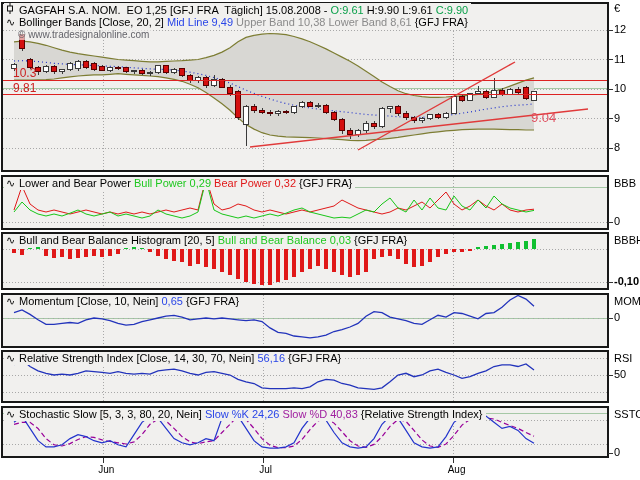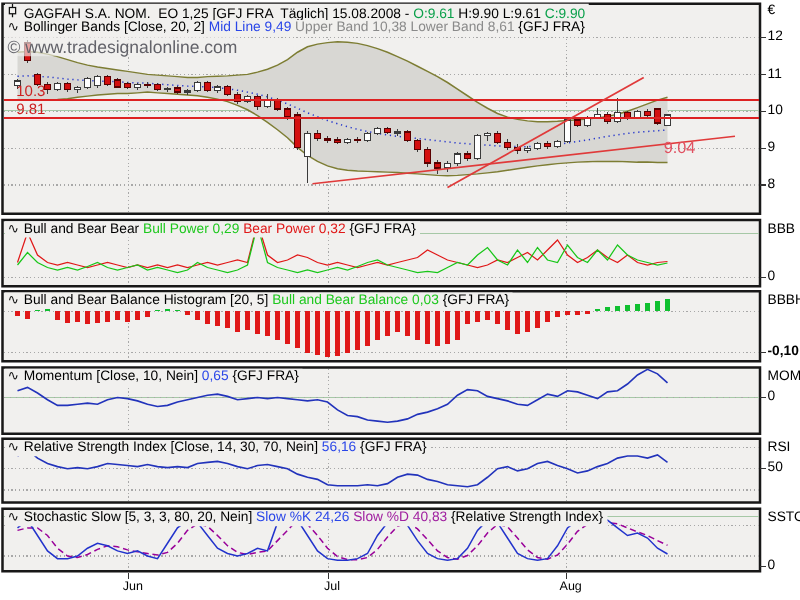--- a/index.html
+++ b/index.html
@@ -11,21 +11,21 @@
     position:absolute;left:1px;width:608px;box-sizing:border-box;
     background:#f1f0ee;border:2px solid #181818;z-index:1;
   }
   #overlay{position:absolute;left:0;top:0;z-index:5;pointer-events:none;}
   .legend{
     position:absolute;z-index:10;font-size:11px;line-height:13px;white-space:nowrap;
     background:#f1f0ee;padding:0 3px 0 2px;color:#000;
   }
   .legend .icon{display:inline-block;width:13px;color:#111;font-size:11px;}
   .watermark{
-    position:absolute;left:4px;top:29px;z-index:9;font-size:14px;color:#63636a;
+    position:absolute;left:16px;top:29px;z-index:9;font-size:10px;color:#63636a;
     background:rgba(241,240,238,0.65);padding:0 2px;white-space:nowrap;
   }
   .rlabel{position:absolute;left:614px;z-index:10;font-size:11px;color:#000;white-space:nowrap;}
   .month-label{position:absolute;z-index:10;font-size:10px;color:#000;transform:translateX(-30%);}
   .seg{white-space:pre;}
 </style>
 </head>
 <body>
 
 <div class="panel" style="top:2px;height:170px;"></div>
@@ -307,21 +307,21 @@
         <line x1="4" y1="0" x2="4" y2="11" stroke="#111" stroke-width="1"></line>
         <rect x="1.5" y="3" width="5" height="5" fill="#f1f0ee" stroke="#111"></rect>
       </svg></span><span id="leg-main1"><span class="seg" style="color: rgb(0, 0, 0);">GAGFAH S.A. NOM.  EO 1,25 [GFJ FRA  Täglich] 15.08.2008 - </span><span class="seg" style="color: rgb(10, 160, 74);">O:9.61 </span><span class="seg" style="color: rgb(0, 0, 0);">H:9.90 </span><span class="seg" style="color: rgb(0, 0, 0);">L:9.61 </span><span class="seg" style="color: rgb(10, 160, 74);">C:9.90</span></span>
 </div>
 <div class="legend" style="left:4px;top:16px;">
   <span class="icon">∿</span><span id="leg-main2"><span class="seg" style="color: rgb(0, 0, 0);">Bollinger Bands [Close, 20, 2] </span><span class="seg" style="color: rgb(42, 70, 232);">Mid Line 9,49 </span><span class="seg" style="color: rgb(138, 138, 138);">Upper Band 10,38 </span><span class="seg" style="color: rgb(138, 138, 138);">Lower Band 8,61 </span><span class="seg" style="color: rgb(0, 0, 0);">{GFJ FRA}</span></span>
 </div>
 <div class="watermark">© www.tradesignalonline.com</div>
 
 <div class="legend" style="left:4px;top:177px;">
-  <span class="icon">∿</span><span id="leg-bbb"><span class="seg" style="color: rgb(0, 0, 0);">Bull and Bear Bear </span><span class="seg" style="color: rgb(30, 200, 30);">Bull Power 0,29 </span><span class="seg" style="color: rgb(224, 24, 24);">Bear Power 0,32 </span><span class="seg" style="color: rgb(0, 0, 0);">{GFJ FRA}</span></span>
+  <span class="icon">∿</span><span id="leg-bbb"><span class="seg" style="color: rgb(0, 0, 0);">Lower and Bear Power </span><span class="seg" style="color: rgb(30, 200, 30);">Bull Power 0,29 </span><span class="seg" style="color: rgb(224, 24, 24);">Bear Power 0,32 </span><span class="seg" style="color: rgb(0, 0, 0);">{GFJ FRA}</span></span>
 </div>
 <div class="legend" style="left:4px;top:234px;">
   <span class="icon">∿</span><span id="leg-bbbh"><span class="seg" style="color: rgb(0, 0, 0);">Bull and Bear Balance Histogram [20, 5] </span><span class="seg" style="color: rgb(30, 200, 30);">Bull and Bear Balance 0,03 </span><span class="seg" style="color: rgb(0, 0, 0);">{GFJ FRA}</span></span>
 </div>
 <div class="legend" style="left:4px;top:295px;">
   <span class="icon">∿</span><span id="leg-mom"><span class="seg" style="color: rgb(0, 0, 0);">Momentum [Close, 10, Nein] </span><span class="seg" style="color: rgb(42, 70, 232);">0,65 </span><span class="seg" style="color: rgb(0, 0, 0);">{GFJ FRA}</span></span>
 </div>
 <div class="legend" style="left:4px;top:352px;">
   <span class="icon">∿</span><span id="leg-rsi"><span class="seg" style="color: rgb(0, 0, 0);">Relative Strength Index [Close, 14, 30, 70, Nein] </span><span class="seg" style="color: rgb(42, 70, 232); text-align: center;">56,16 </span><span class="seg" style="color: rgb(0, 0, 0);">{GFJ FRA}</span></span>
 </div>

